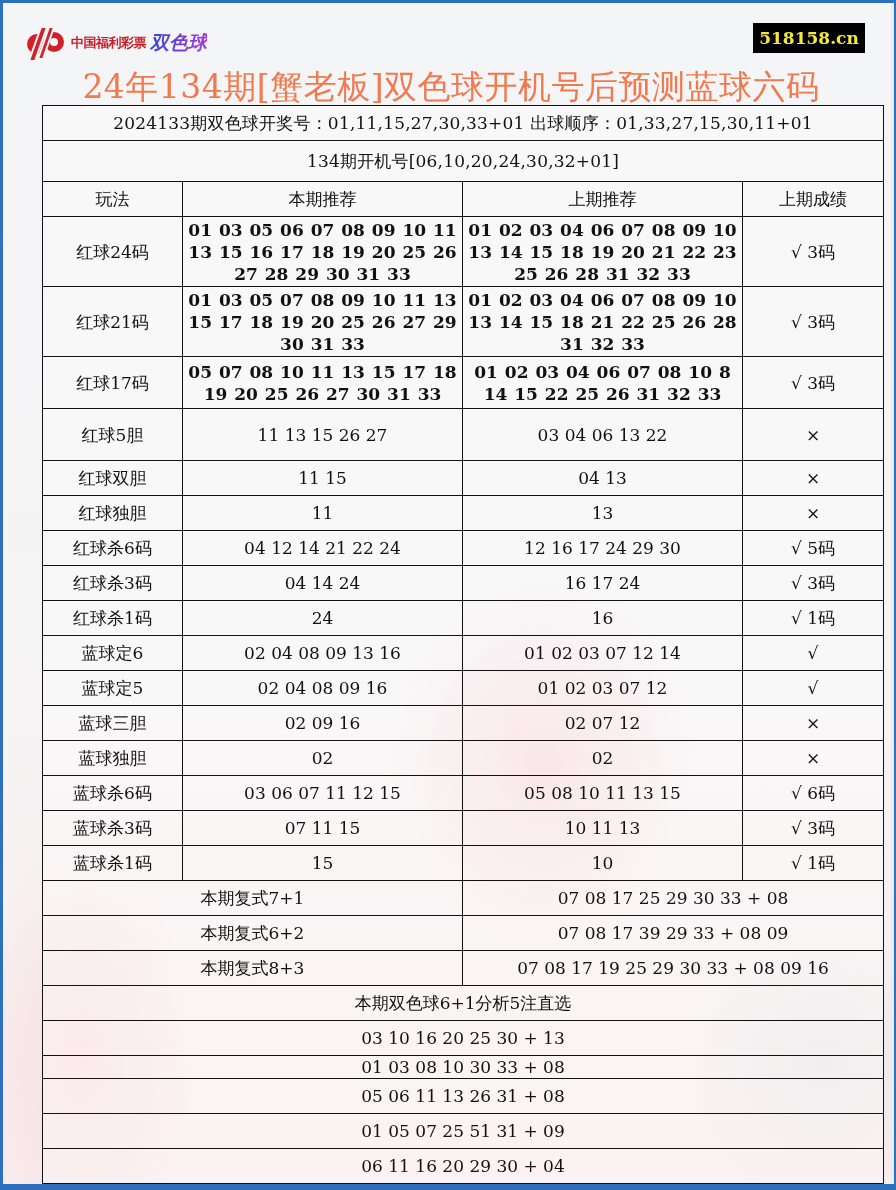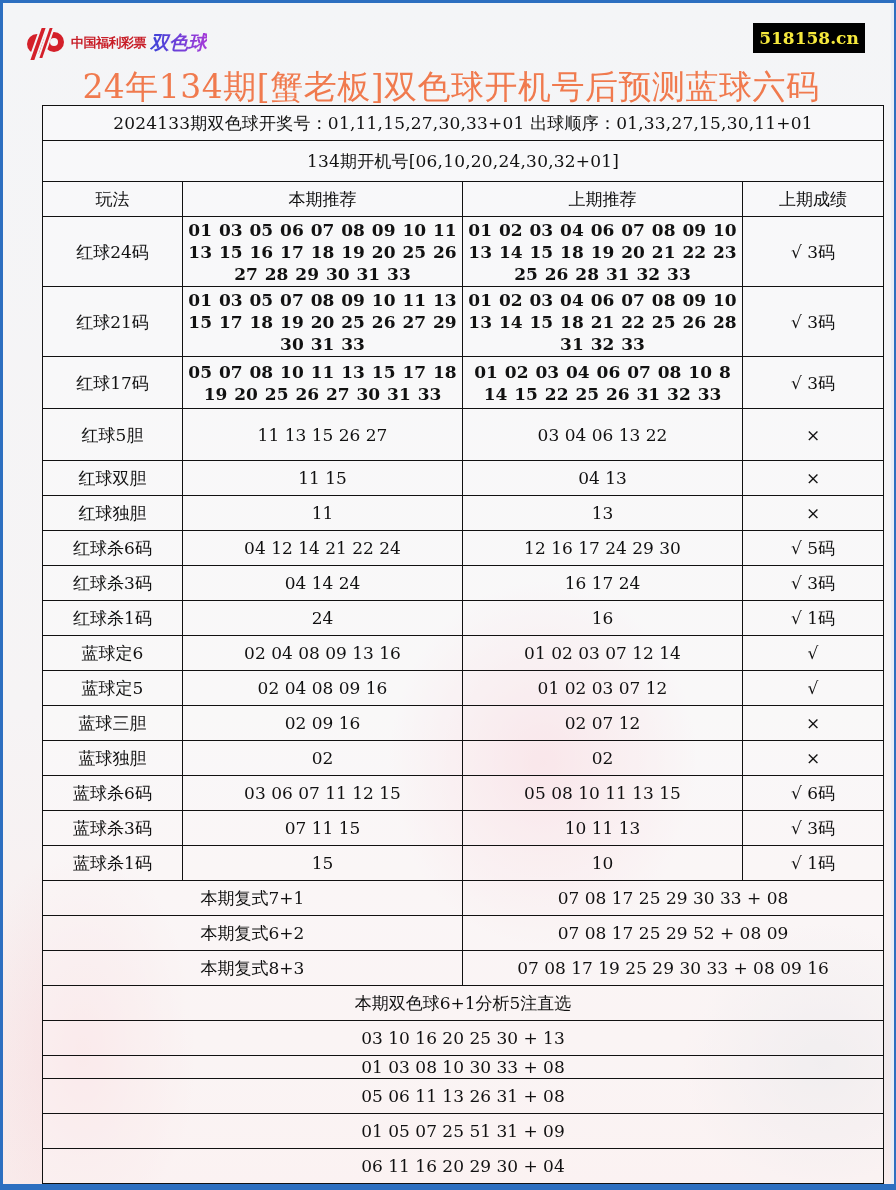--- a/index.html
+++ b/index.html
@@ -226,21 +226,21 @@
       <td class="compact">10</td>
       <td class="res">√ 1码</td>
     </tr>
 
     <tr style="height:35px">
       <td colspan="2" class="label-left">本期复式7+1</td>
       <td colspan="2" class="compact">07 08 17 25 29 30 33 + 08</td>
     </tr>
     <tr style="height:35px">
       <td colspan="2" class="label-left">本期复式6+2</td>
-      <td colspan="2" class="compact">07 08 17 25 29 52 + 08 09</td>
+      <td colspan="2" class="compact">07 08 17 39 29 33 + 08 09</td>
     </tr>
     <tr style="height:35px">
       <td colspan="2" class="label-left">本期复式8+3</td>
       <td colspan="2" class="compact">07 08 17 19 25 29 30 33 + 08 09 16</td>
     </tr>
 
     <tr style="height:35px">
       <td colspan="4">本期双色球6+1分析5注直选</td>
     </tr>
     <tr style="height:35px">

